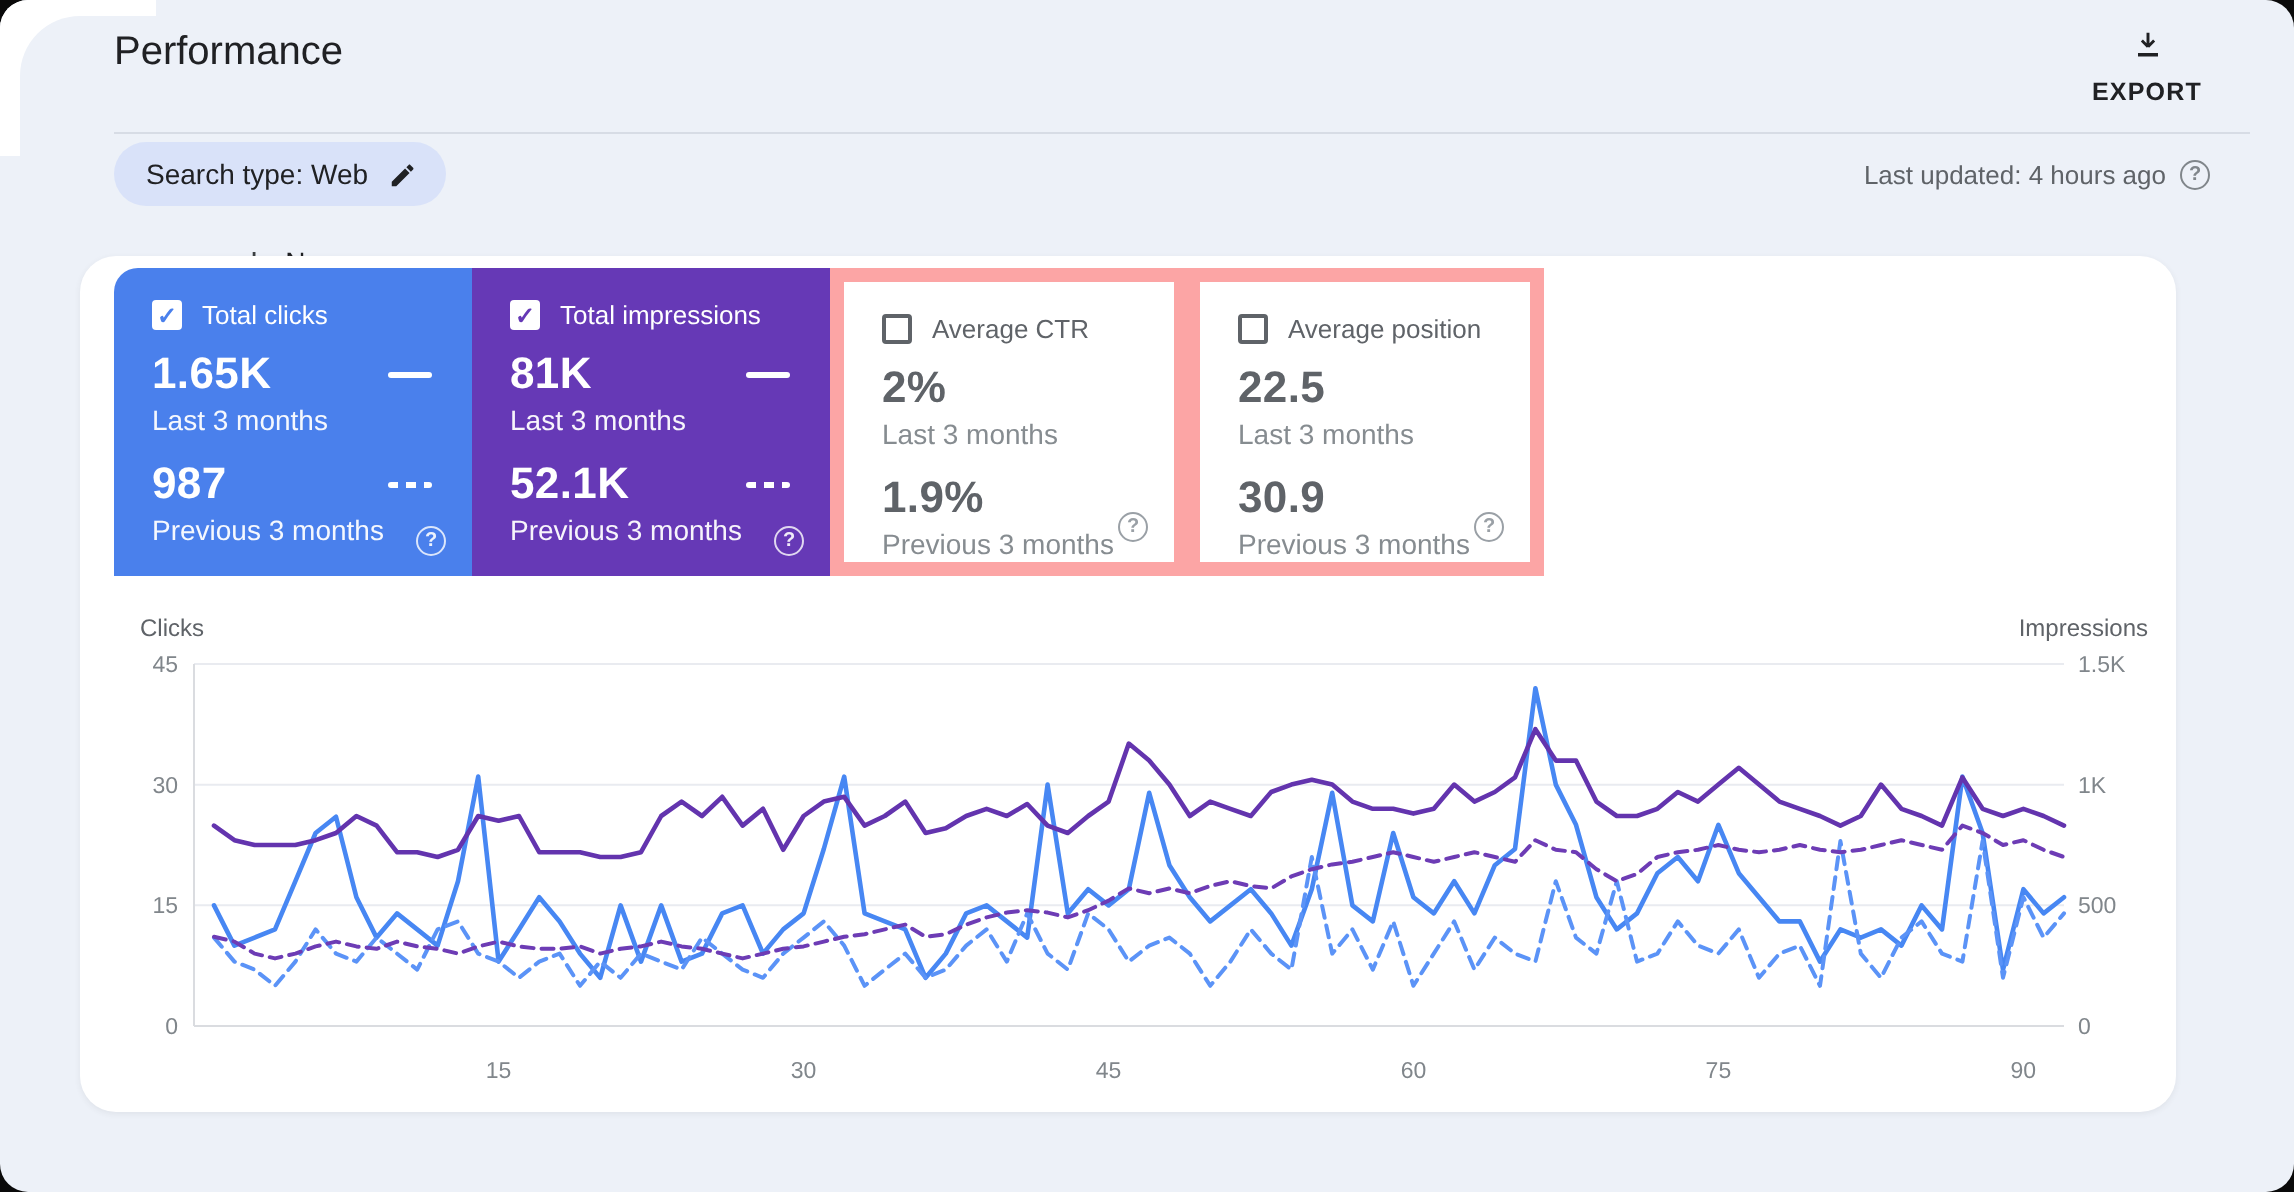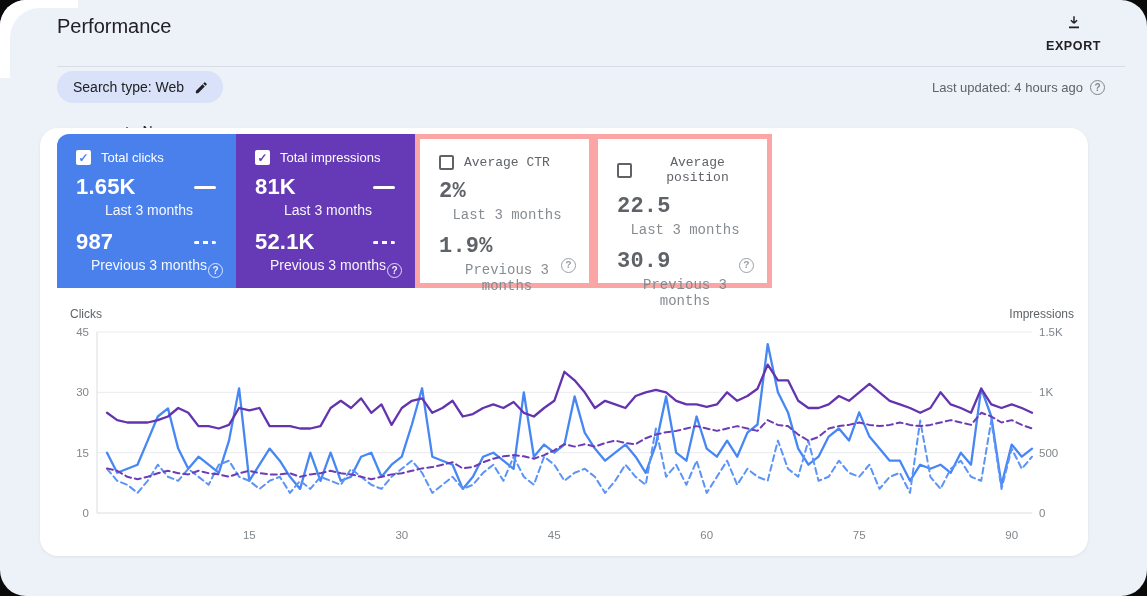--- a/index.html
+++ b/index.html
@@ -1,18 +1,18 @@
 <!DOCTYPE html>
 <html><head>
 <meta charset="utf-8">
 <style>
   html,body{margin:0;padding:0;background:#0a0a0a;}
   *{box-sizing:border-box;}
-  .screen{position:relative;width:1147px;height:596px;background:#edf1f8;border-radius:26px;overflow:hidden;
-          font-family:"Liberation Sans", sans-serif;color:#202124;text-align:center;}
+  .screen{position:relative;width:1147px;height:596px;background:#edf1f8;border-radius:14px;overflow:hidden;
+          font-family:"Liberation Sans", sans-serif;color:#202124;}
   
   .corner-art{position:absolute;left:0;top:0;width:78px;height:78px;background:#ffffff;}
   .corner-mask{position:absolute;left:10px;top:8px;width:110px;height:110px;background:#edf1f8;border-top-left-radius:30px;}
 
   
   .page-title{position:absolute;left:57px;top:15px;font-size:20px;font-weight:400;color:#202124;}
   .export-btn{position:absolute;right:46px;top:14px;display:flex;align-items:center;gap:9px;cursor:pointer;flex-direction:column;}
   .export-label{font-size:12.5px;font-weight:700;letter-spacing:0.6px;color:#202124;}
   .divider{position:absolute;left:57px;right:22px;top:66px;height:1px;background:#d7dce5;}
 
@@ -29,21 +29,21 @@
              border:1.2px solid #80868b;color:#80868b;font-size:10px;font-weight:700;}
 
   
   .panel{position:absolute;left:40px;top:128px;width:1048px;height:428px;background:#ffffff;border-radius:18px;
          box-shadow:0 1px 3px rgba(60,64,67,.08);}
 
   
   .cards{position:absolute;left:17px;top:6px;display:flex;}
   .card{width:179px;height:154px;padding:16px 14px 12px 19px;position:relative;cursor:pointer;}
   .card:first-child{border-top-left-radius:12px;}
-  .card.plain{border:5px solid #fca5a5;font-family:Liberation Mono, monospace;}
+  .card.plain{border:7px solid #fca5a5;}
   .card.plain + .card.plain{margin-left:-1px;}
   .card-head{display:flex;align-items:center;gap:10px;margin-bottom:11px;}
   .cb{width:15px;height:15px;border-radius:2px;display:flex;align-items:center;justify-content:center;flex:0 0 auto;}
   .card.colored .cb{background:#fff;}
   .card.plain  .cb{border:2px solid #5f6368;background:transparent;}
   .cb .check{font-size:12px;font-weight:700;line-height:1;display:none;}
   .card.colored .cb .check{display:block;}
   .card-label{font-size:13px;}
   .metric-value{font-size:22px;font-weight:700;letter-spacing:0.2px;line-height:1;}
   .metric-row{display:flex;align-items:center;justify-content:space-between;}

